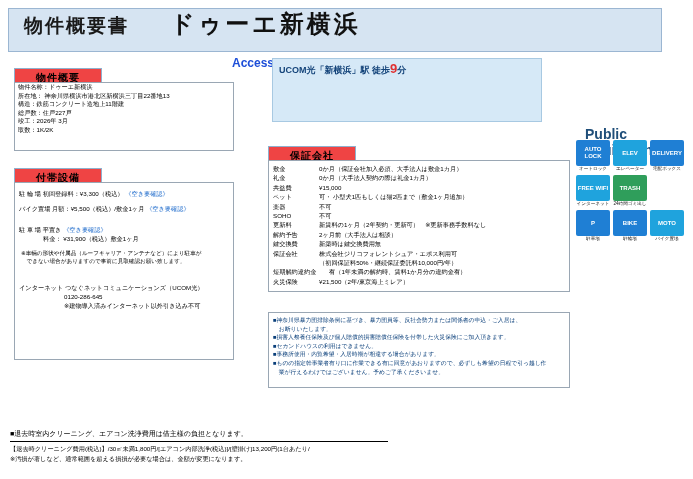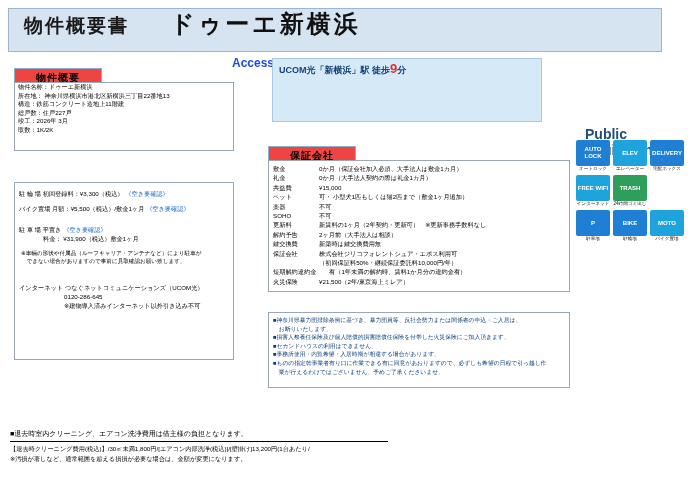--- a/index.html
+++ b/index.html
@@ -101,20 +101,21 @@
   <div class="sec-head" id="overview-head">物件概要</div>
   <div class="box" id="overview-box">
     <div class="ov-line">物件名称：ドゥーエ新横浜</div>
     <div class="ov-line">所在地： 神奈川県横浜市港北区新横浜三丁目22番地13</div>
     <div class="ov-line">構造：鉄筋コンクリート造地上11階建</div>
     <div class="ov-line">総戸数：住戸227戸</div>
     <div class="ov-line">竣工：2026年 3月</div>
     <div class="ov-line">取数：1K/2K</div>
   </div>
 
+  <div class="sec-head" id="facility-head">付帯設備</div>
   <div class="box" id="facility-box">
     <div class="fc-gap"></div>
     <div class="fc-line">
       <span>駐 輪 場   初回登録料：¥3,300（税込）</span>
       <span class="blue">《空き要確認》</span>
     </div>
     <div class="fc-gap"></div>
     <div class="fc-line">
       <span>バイク置場  月額：¥5,500（税込）/敷金1ヶ月</span>
       <span class="blue">《空き要確認》</span>

